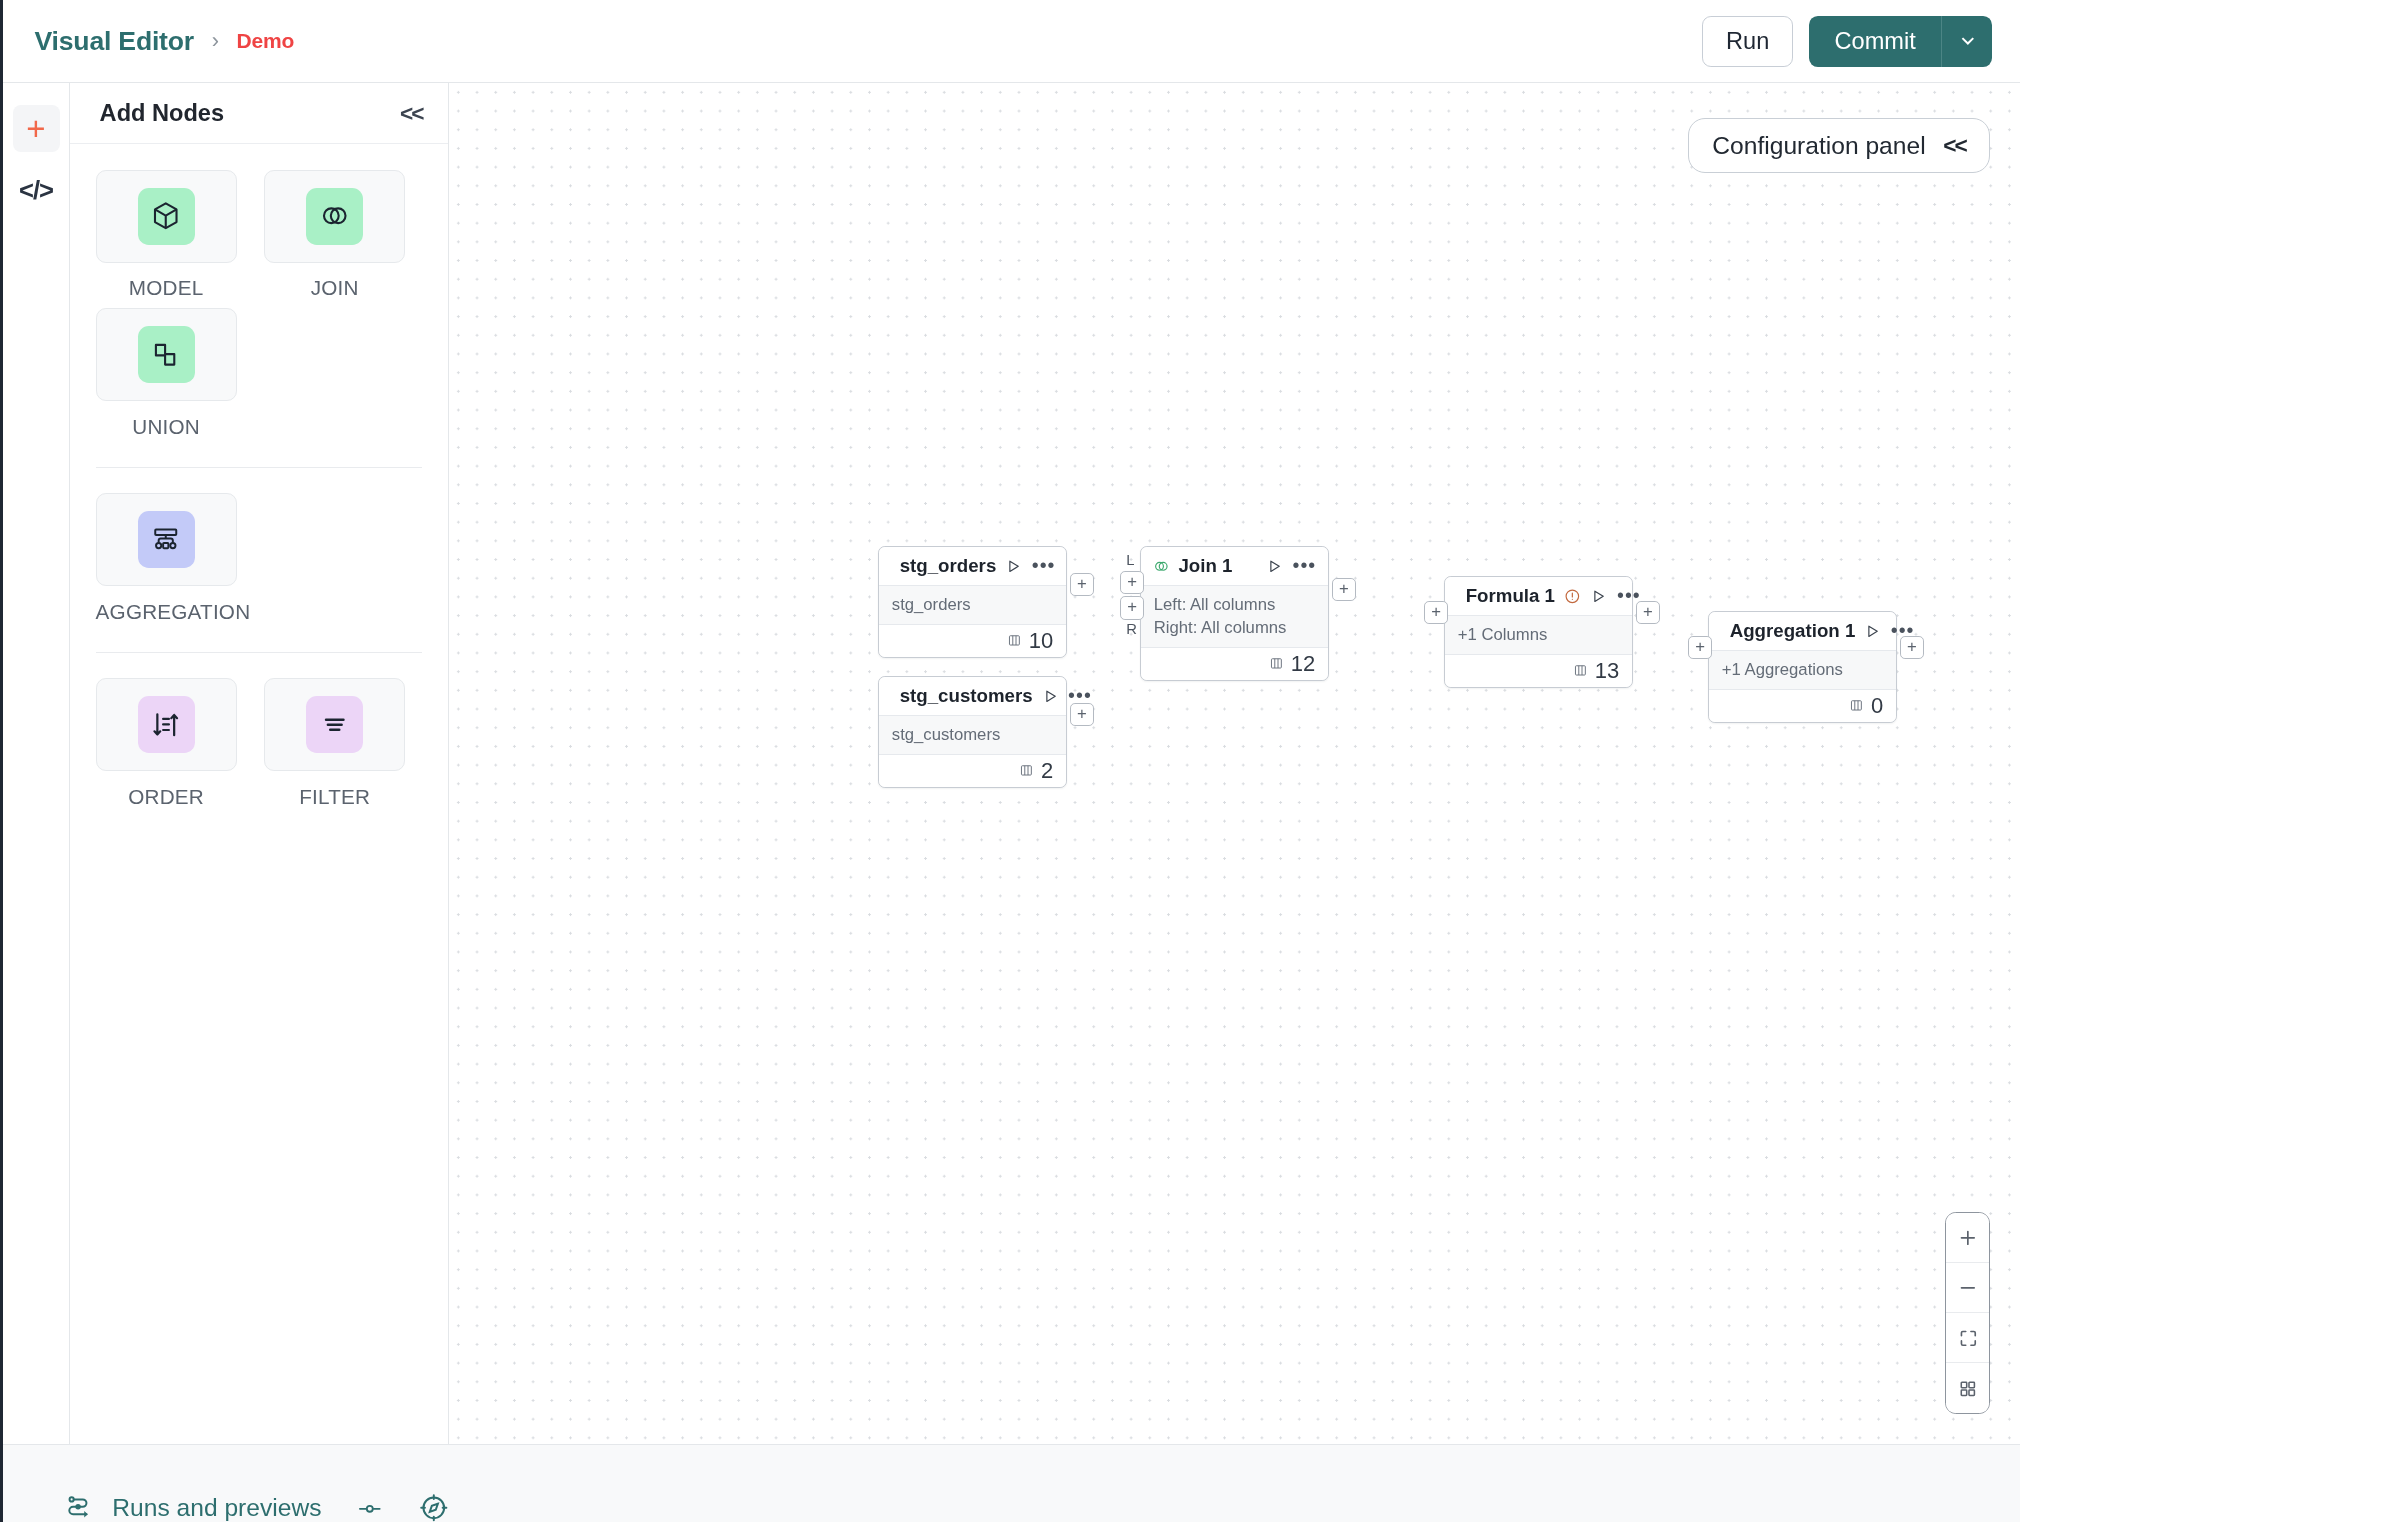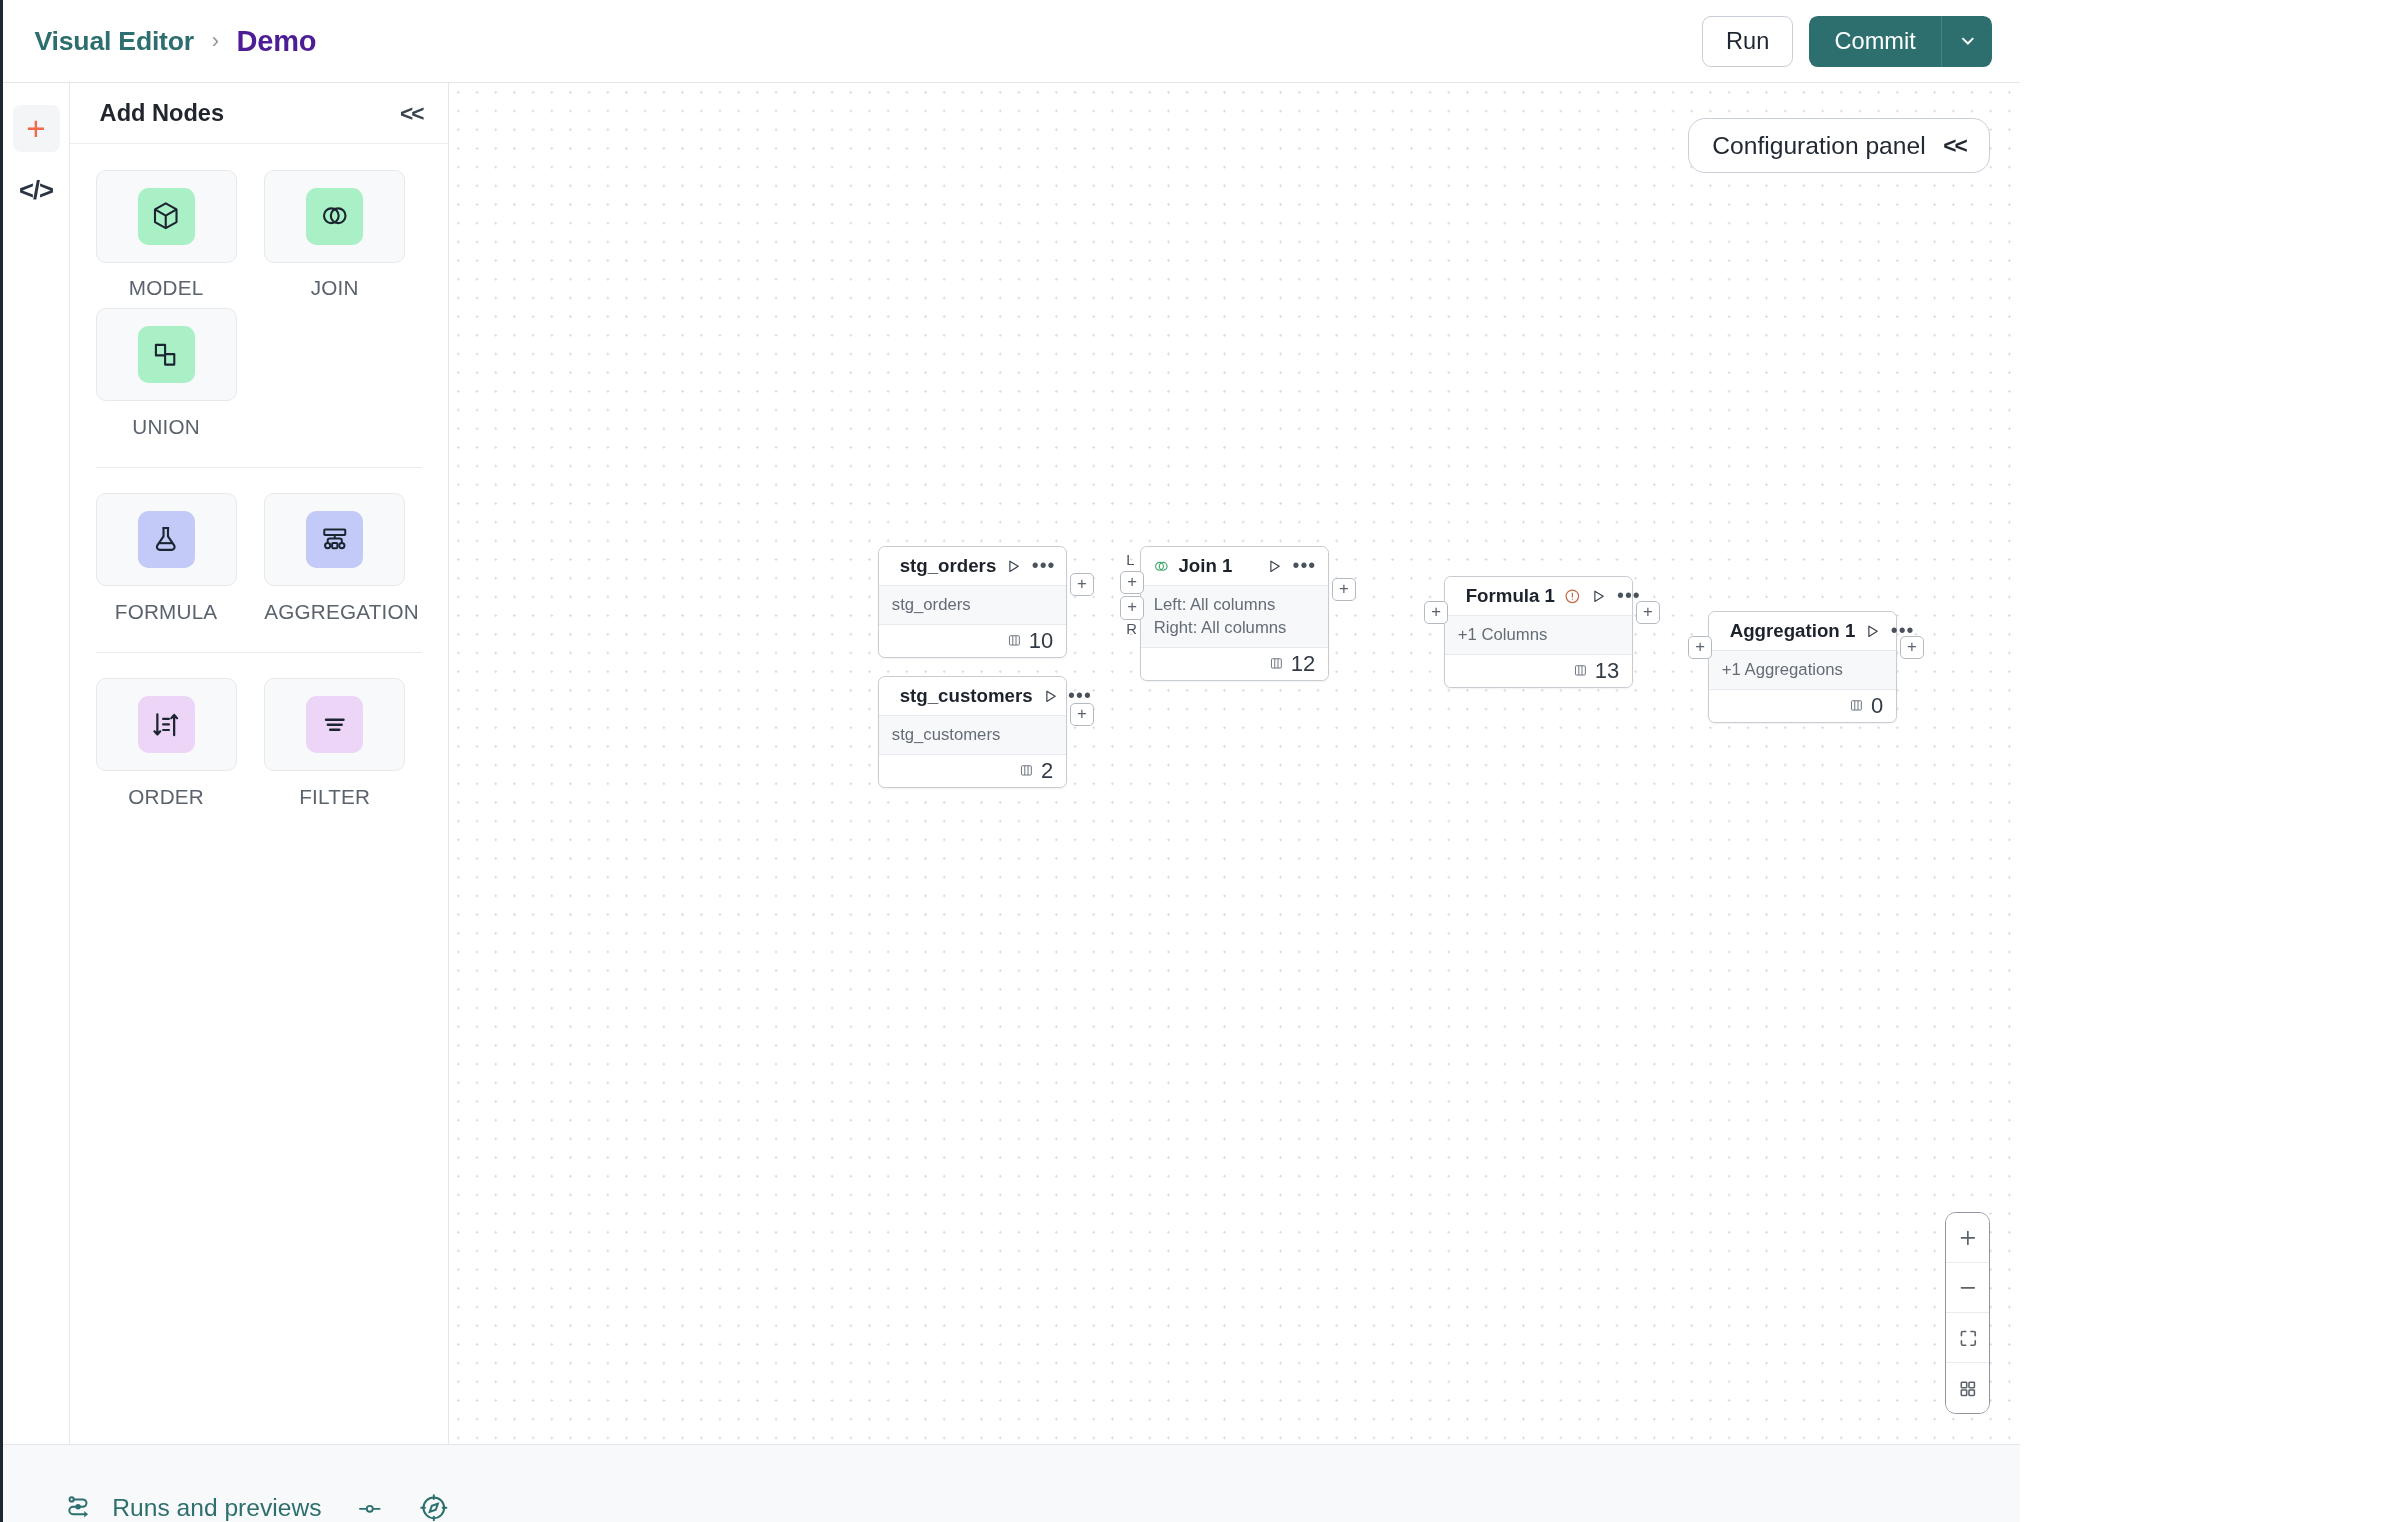--- a/index.html
+++ b/index.html
@@ -24,21 +24,21 @@
     background: #ffffff;
     border-bottom: 1px solid #e4e7ea;
     position: relative; z-index: 30;
   }
   .breadcrumb { display: flex; align-items: center; gap: 17.7px; }
   .crumb-root {
     font-size: 26.6px; font-weight: bold; color: #2d6e6e; letter-spacing: -0.2px;
     cursor: pointer;
   }
   .crumb-sep { font-size: 21.7px; color: #8d959d; }
-  .crumb-current { font-size: 29px; font-weight: bold; color: #4c1d95; letter-spacing: -0.2px; }
+  .crumb-current { font-size: 21px; font-weight: bold; color: #ef4444; letter-spacing: -0.2px; }
   .topbar-actions { margin-left: auto; display: flex; align-items: center; gap: 15.8px; }
   .btn-run {
     height: 51px; min-width: 91px; padding: 0 21.7px;
     background: #fff; border: 1px solid #c8ced6; border-radius: 8.9px;
     font-size: 23.6px; color: #1f2733; cursor: pointer;
     display: flex; align-items: center; justify-content: center;
     font-family: inherit;
   }
   .commit-group { display: flex; align-items: stretch; border-radius: 8.9px; overflow: hidden; }
   .btn-commit {
@@ -265,31 +265,20 @@
                 </svg>
               </div>
             </div>
             <div class="node-label">UNION</div>
           </div>
         </div>
 
         <div class="panel-div"></div>
 
         <div class="node-grid">
-          <div class="node-item">
-            <div class="node-tile">
-              <div class="node-chip chip-blue">
-                <svg width="31.5" height="31.5" viewBox="0 0 24 24" fill="none" stroke="#1b2430" stroke-width="1.6" stroke-linejoin="round">
-                  <path d="M9.4 3h5.2M10.3 3v6.4L5.6 16.3c-.9 1.4 0 3.4 1.8 3.4h9.2c1.8 0 2.7-2 1.8-3.4l-4.7-6.9V3"></path>
-                  <path d="M7.1 14.6h9.8"></path>
-                </svg>
-              </div>
-            </div>
-            <div class="node-label">FORMULA</div>
-          </div>
 
           <div class="node-item">
             <div class="node-tile">
               <div class="node-chip chip-blue">
                 <svg width="31.5" height="31.5" viewBox="0 0 24 24" fill="none" stroke="#1b2430" stroke-width="1.5">
                   <rect x="4" y="4.2" width="16" height="4.2" rx="0.6"></rect>
                   <path d="M12 8.4v2.6M6.6 14.2v-1.6a1.6 1.6 0 0 1 1.6-1.6h7.6a1.6 1.6 0 0 1 1.6 1.6v1.6"></path>
                   <circle cx="6.6" cy="16.4" r="2"></circle>
                     <rect x="10" y="14.4" width="4" height="4" rx="0.6"></rect>
                   <circle cx="17.4" cy="16.4" r="2"></circle>

